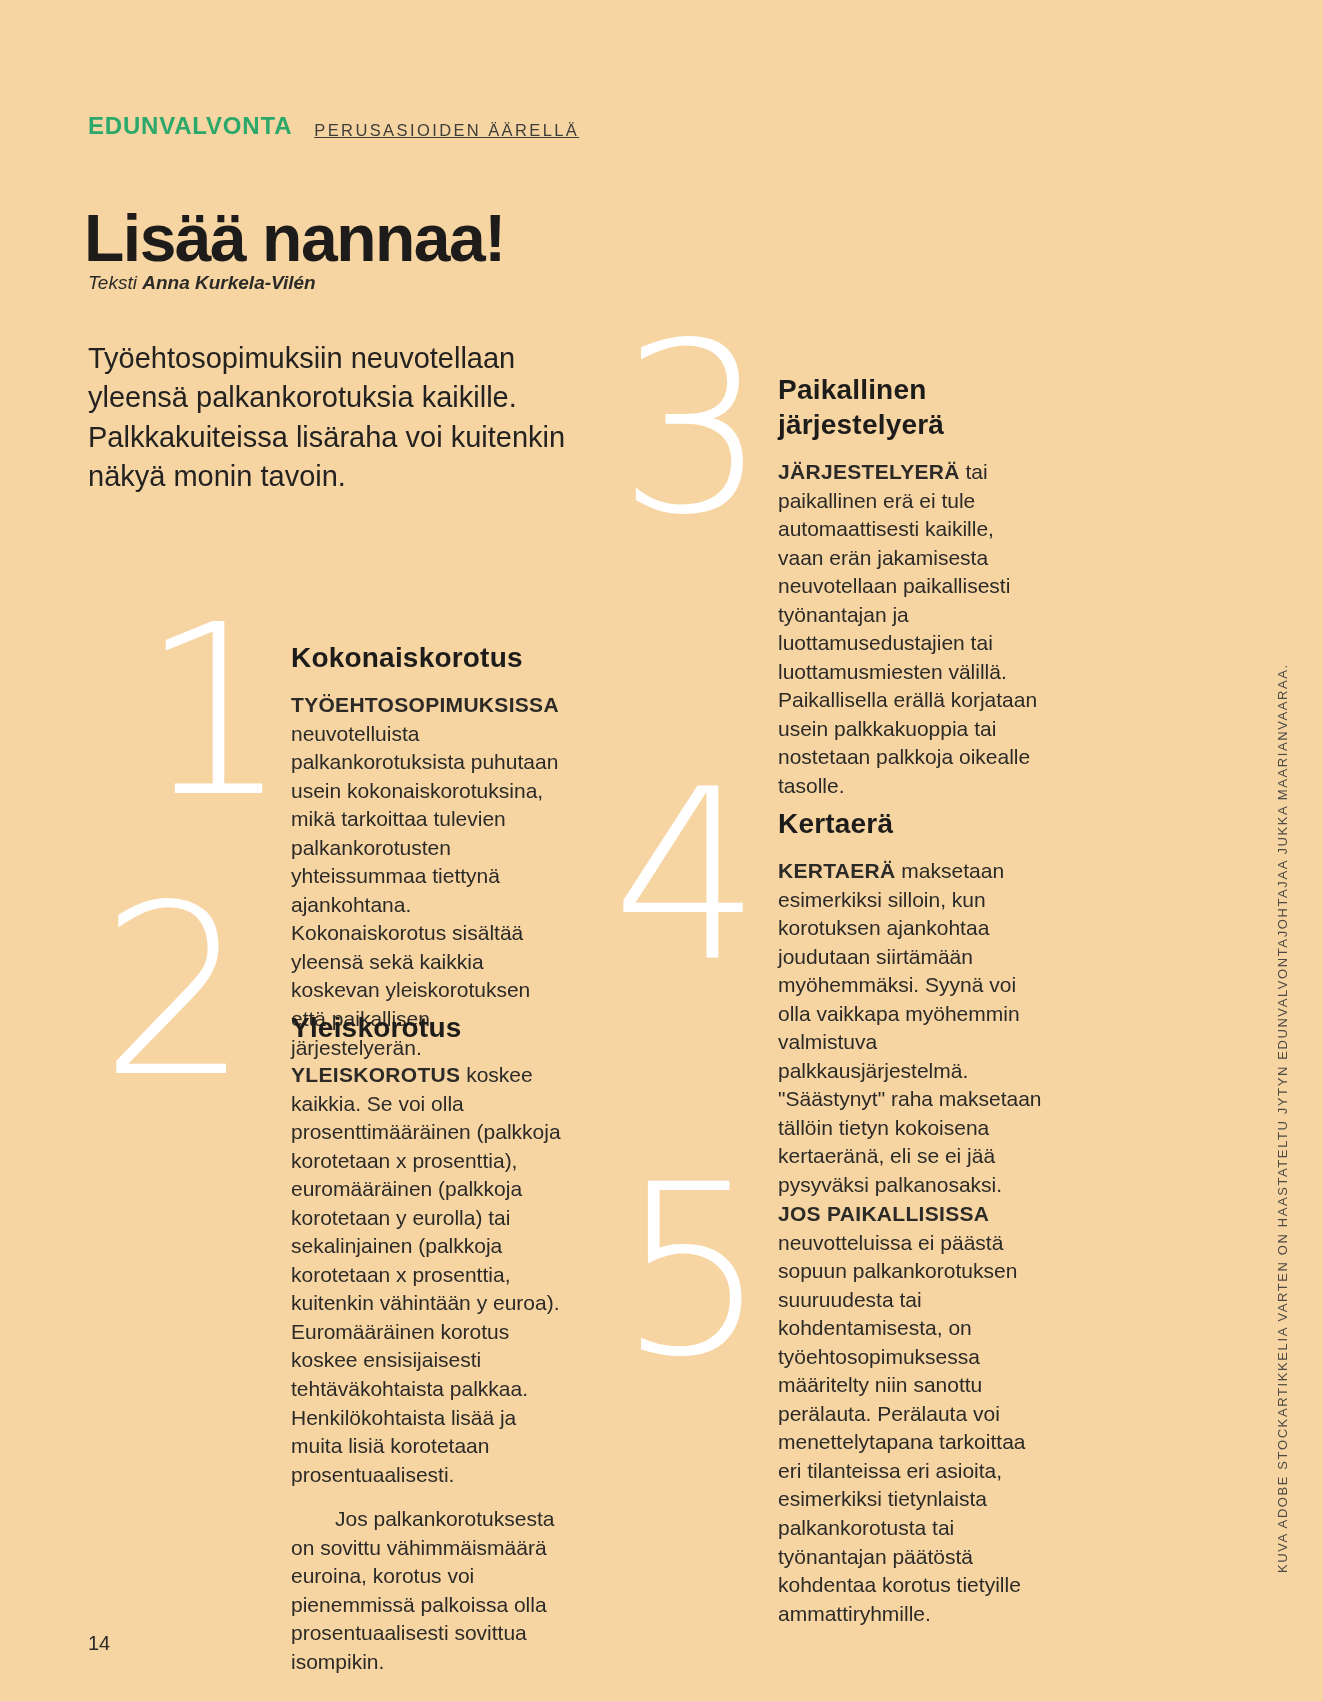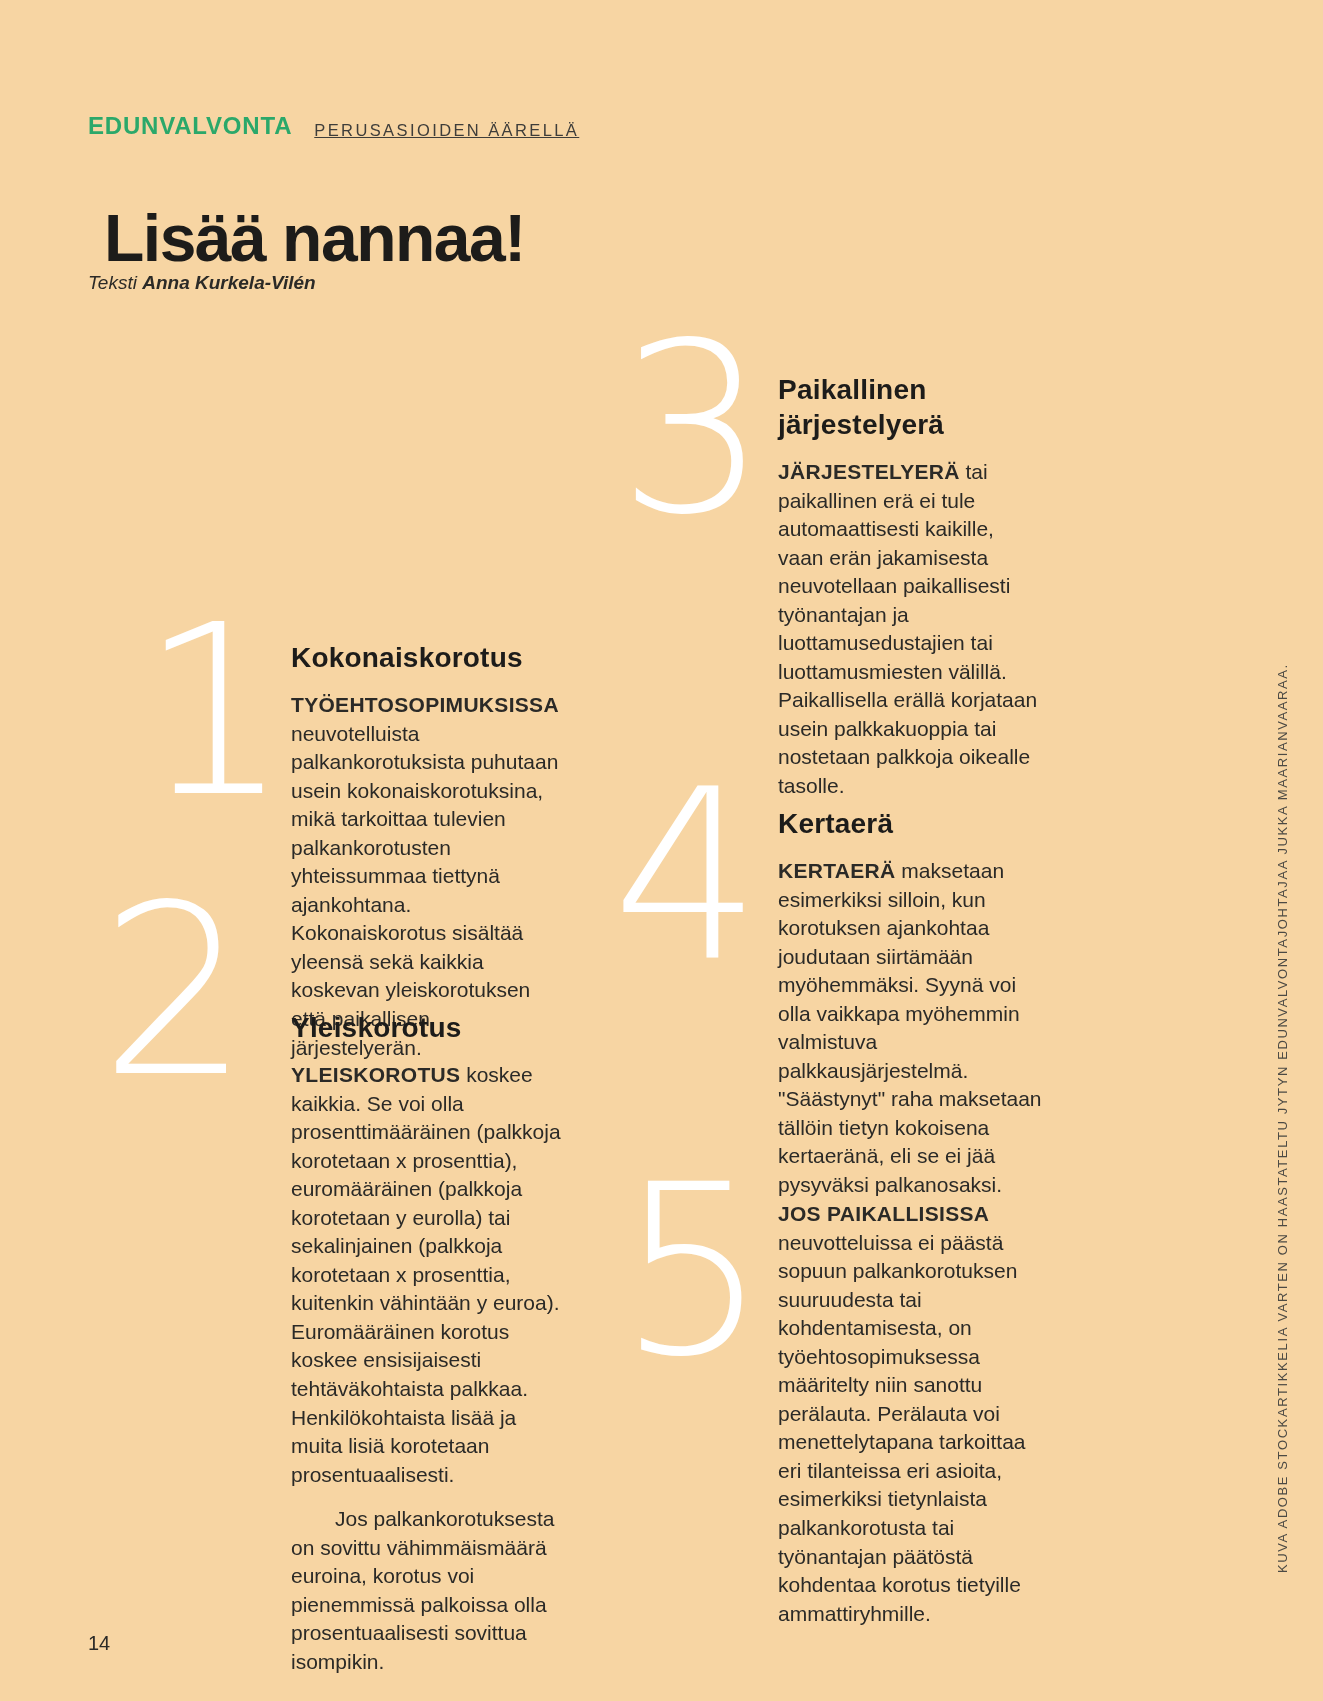--- a/index.html
+++ b/index.html
@@ -48,21 +48,20 @@
   }
 
   
   .title{
     position:absolute;
     left:84px; top:156px;
     font-size:66px;
     font-weight:700;
     letter-spacing:-1.5px;
     color:var(--heading-text);
-    margin-left:20px;
   }
   .byline{
     position:absolute;
     left:88px; top:272px;
     font-size:19px;
     color:var(--body-text);
     font-style:italic;
   }
   .byline b{font-weight:700;}
   .intro{
@@ -152,20 +151,21 @@
     <span class="kicker-sub">PERUSASIOIDEN ÄÄRELLÄ</span>
   </div>
 
   <h1 class="title">Lisää nannaa!</h1>
 
   <div class="byline">
     <span>Teksti</span>
     <b>Anna Kurkela-Vilén</b>
   </div>
 
+  <p class="intro">Työehtosopimuksiin neuvotellaan yleensä palkankorotuksia kaikille. Palkkakuiteissa lisäraha voi kuitenkin näkyä monin tavoin.</p>
 
   <div class="num num-1">1</div>
   <div class="num num-2">2</div>
   <div class="num num-3">3</div>
   <div class="num num-4">4</div>
   <div class="num num-5">5</div>
 
   <div class="sec sec-1">
     <h2>Kokonaiskorotus</h2>
     <p><span class="lead">TYÖEHTOSOPIMUKSISSA</span> <span>neuvotelluista palkankorotuksista puhutaan usein kokonaiskorotuksina, mikä tarkoittaa tulevien palkankorotusten yhteissummaa tiettynä ajankohtana. Kokonaiskorotus sisältää yleensä sekä kaikkia koskevan yleiskorotuksen että paikallisen järjestelyerän.</span></p>

